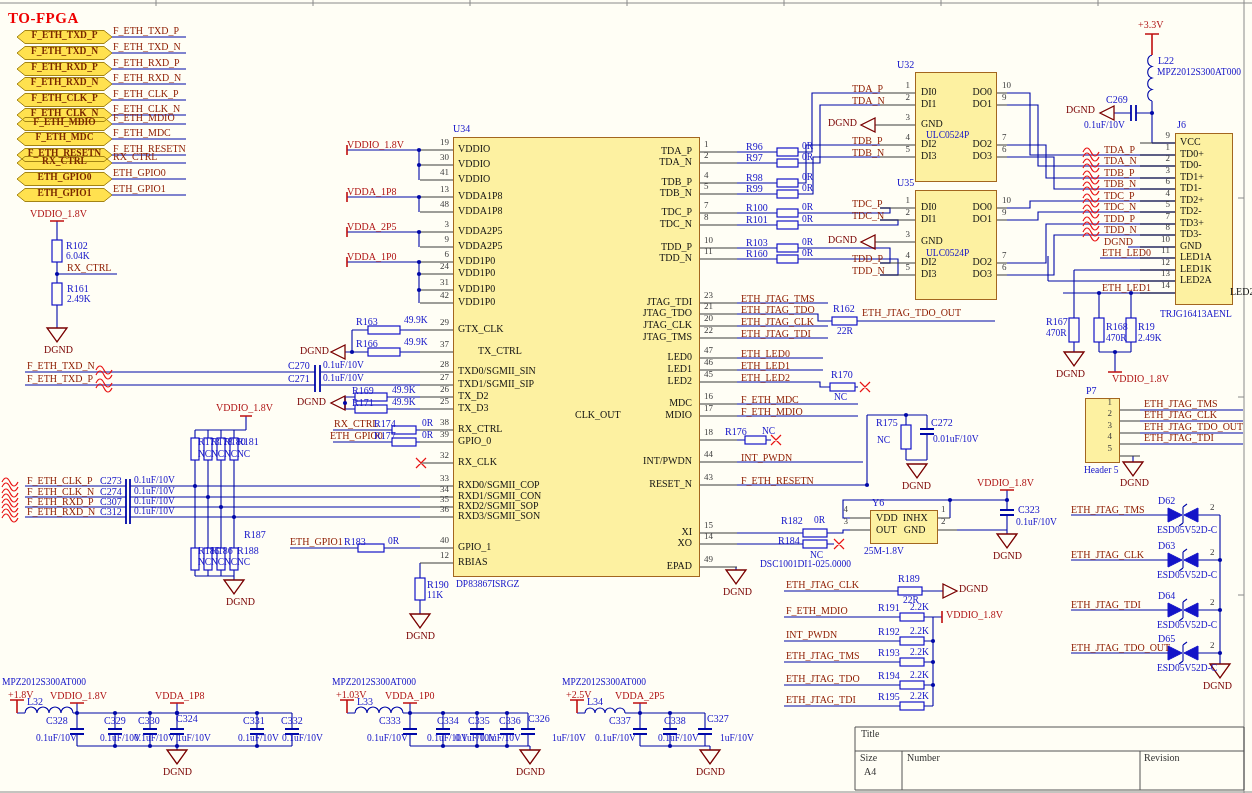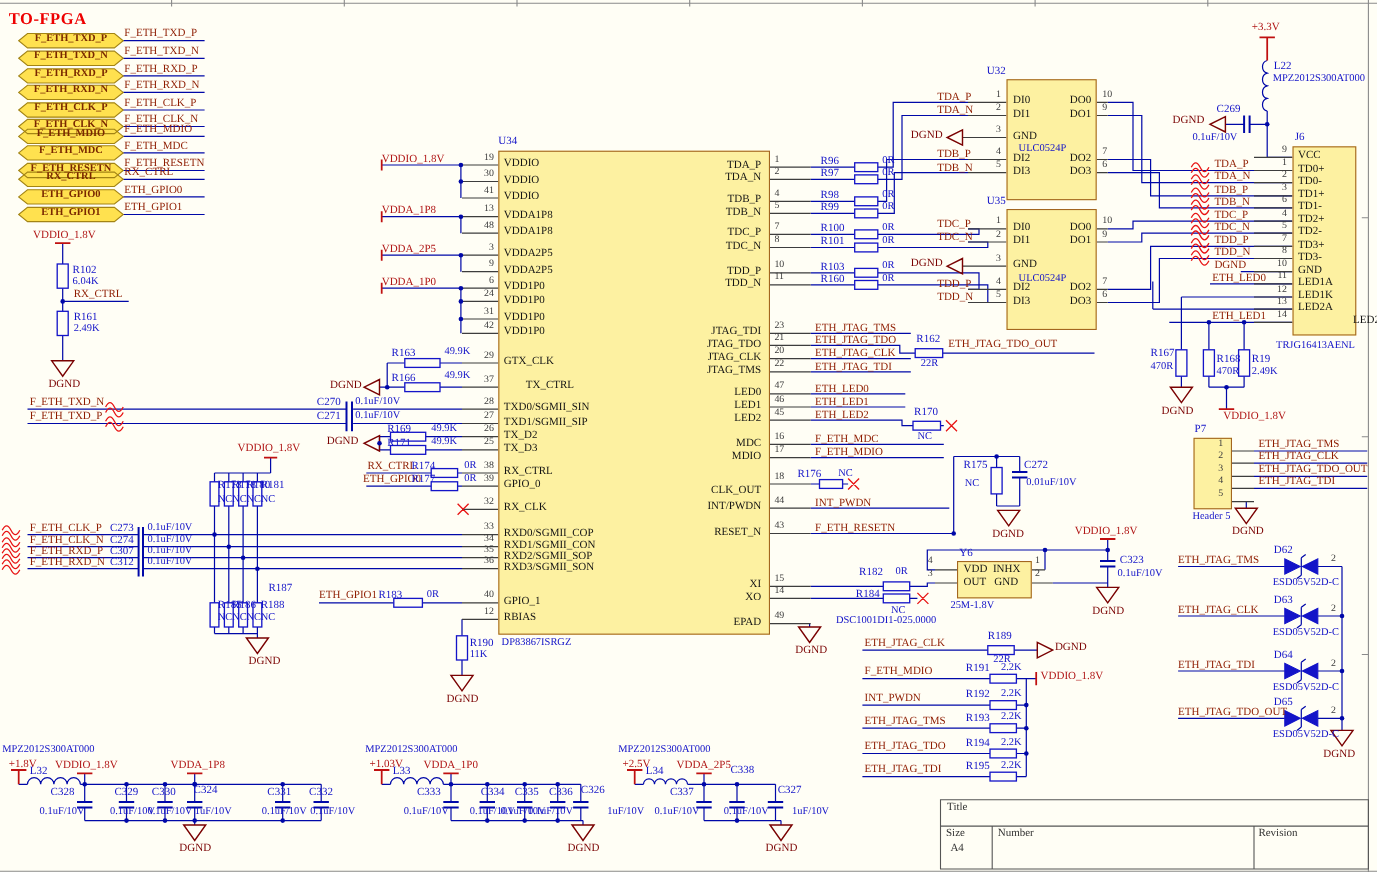--- a/index.html
+++ b/index.html
@@ -263,21 +263,21 @@
       <span class="t pn" style="left: 575px; top: 352px; width: 117px; text-align: right;">LED0</span>
       <span class="t no" style="left: 704px; top: 358px;">46</span>
       <span class="t pn" style="left: 575px; top: 364px; width: 117px; text-align: right;">LED1</span>
       <span class="t no" style="left: 704px; top: 370px;">45</span>
       <span class="t pn" style="left: 575px; top: 376px; width: 117px; text-align: right;">LED2</span>
       <span class="t no" style="left: 704px; top: 392px;">16</span>
       <span class="t pn" style="left: 575px; top: 398px; width: 117px; text-align: right;">MDC</span>
       <span class="t no" style="left: 704px; top: 404px;">17</span>
       <span class="t pn" style="left: 575px; top: 410px; width: 117px; text-align: right;">MDIO</span>
       <span class="t no" style="left: 704px; top: 428px;">18</span>
-      <span class="t pn" style="left: 575px; top: 441px; width: 117px; text-align: right;">CLK_OUT</span>
+      <span class="t pn" style="left: 575px; top: 410px; width: 117px; ">CLK_OUT</span>
       <span class="t no" style="left: 704px; top: 450px;">44</span>
       <span class="t pn" style="left: 575px; top: 456px; width: 117px; text-align: right;">INT/PWDN</span>
       <span class="t no" style="left: 704px; top: 473px;">43</span>
       <span class="t pn" style="left: 575px; top: 479px; width: 117px; text-align: right;">RESET_N</span>
       <span class="t no" style="left: 704px; top: 521px;">15</span>
       <span class="t pn" style="left: 575px; top: 527px; width: 117px; text-align: right;">XI</span>
       <span class="t no" style="left: 704px; top: 532px;">14</span>
       <span class="t pn" style="left: 575px; top: 538px; width: 117px; text-align: right;">XO</span>
       <span class="t no" style="left: 704px; top: 555px;">49</span>
       <span class="t pn" style="left: 575px; top: 561px; width: 117px; text-align: right;">EPAD</span>
@@ -482,21 +482,21 @@
       <span class="t v" style="left: 480px; top: 734px;">0.1uF/10V</span>
       <span class="t d" style="left: 528px; top: 714px;">C326</span>
       <span class="t v" style="left: 552px; top: 734px;">1uF/10V</span>
       <span class="t g" style="left: 516px; top: 767px;">DGND</span>
       <span class="t v" style="left: 562px; top: 678px;">MPZ2012S300AT000</span>
       <span class="t pw" style="left: 566px; top: 690px;">+2.5V</span>
       <span class="t d" style="left: 587px; top: 697px;">L34</span>
       <span class="t pw" style="left: 615px; top: 691px;">VDDA_2P5</span>
       <span class="t d" style="left: 609px; top: 716px;">C337</span>
       <span class="t v" style="left: 595px; top: 734px;">0.1uF/10V</span>
-      <span class="t d" style="left: 664px; top: 696px;">C338</span>
+      <span class="t d" style="left: 664px; top: 716px;">C338</span>
       <span class="t v" style="left: 658px; top: 734px;">0.1uF/10V</span>
       <span class="t d" style="left: 707px; top: 714px;">C327</span>
       <span class="t v" style="left: 720px; top: 734px;">1uF/10V</span>
       <span class="t g" style="left: 696px; top: 767px;">DGND</span>
       <span class="t d" style="left: 198px; top: 437px;">R173</span>
       <span class="t v" style="left: 198px; top: 450px;">NC</span>
       <span class="t d" style="left: 198px; top: 546px;">R185</span>
       <span class="t v" style="left: 198px; top: 558px;">NC</span>
       <span class="t d" style="left: 211px; top: 437px;">R178</span>
       <span class="t v" style="left: 211px; top: 450px;">NC</span>

